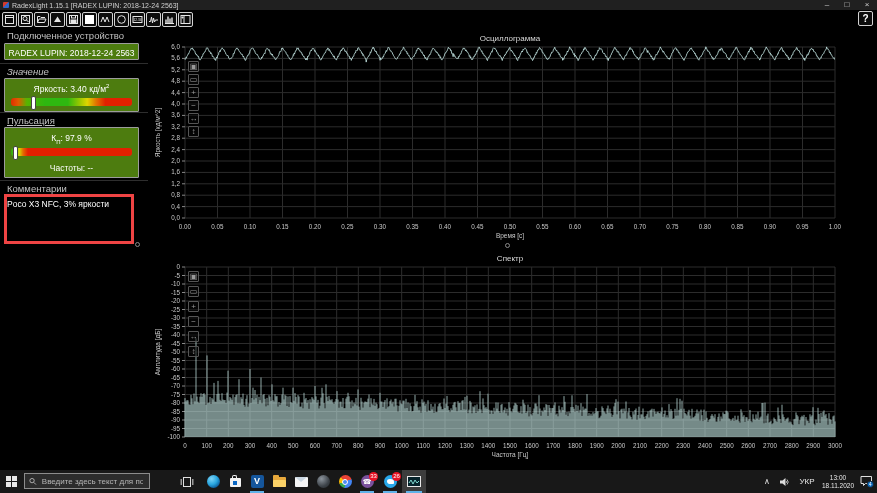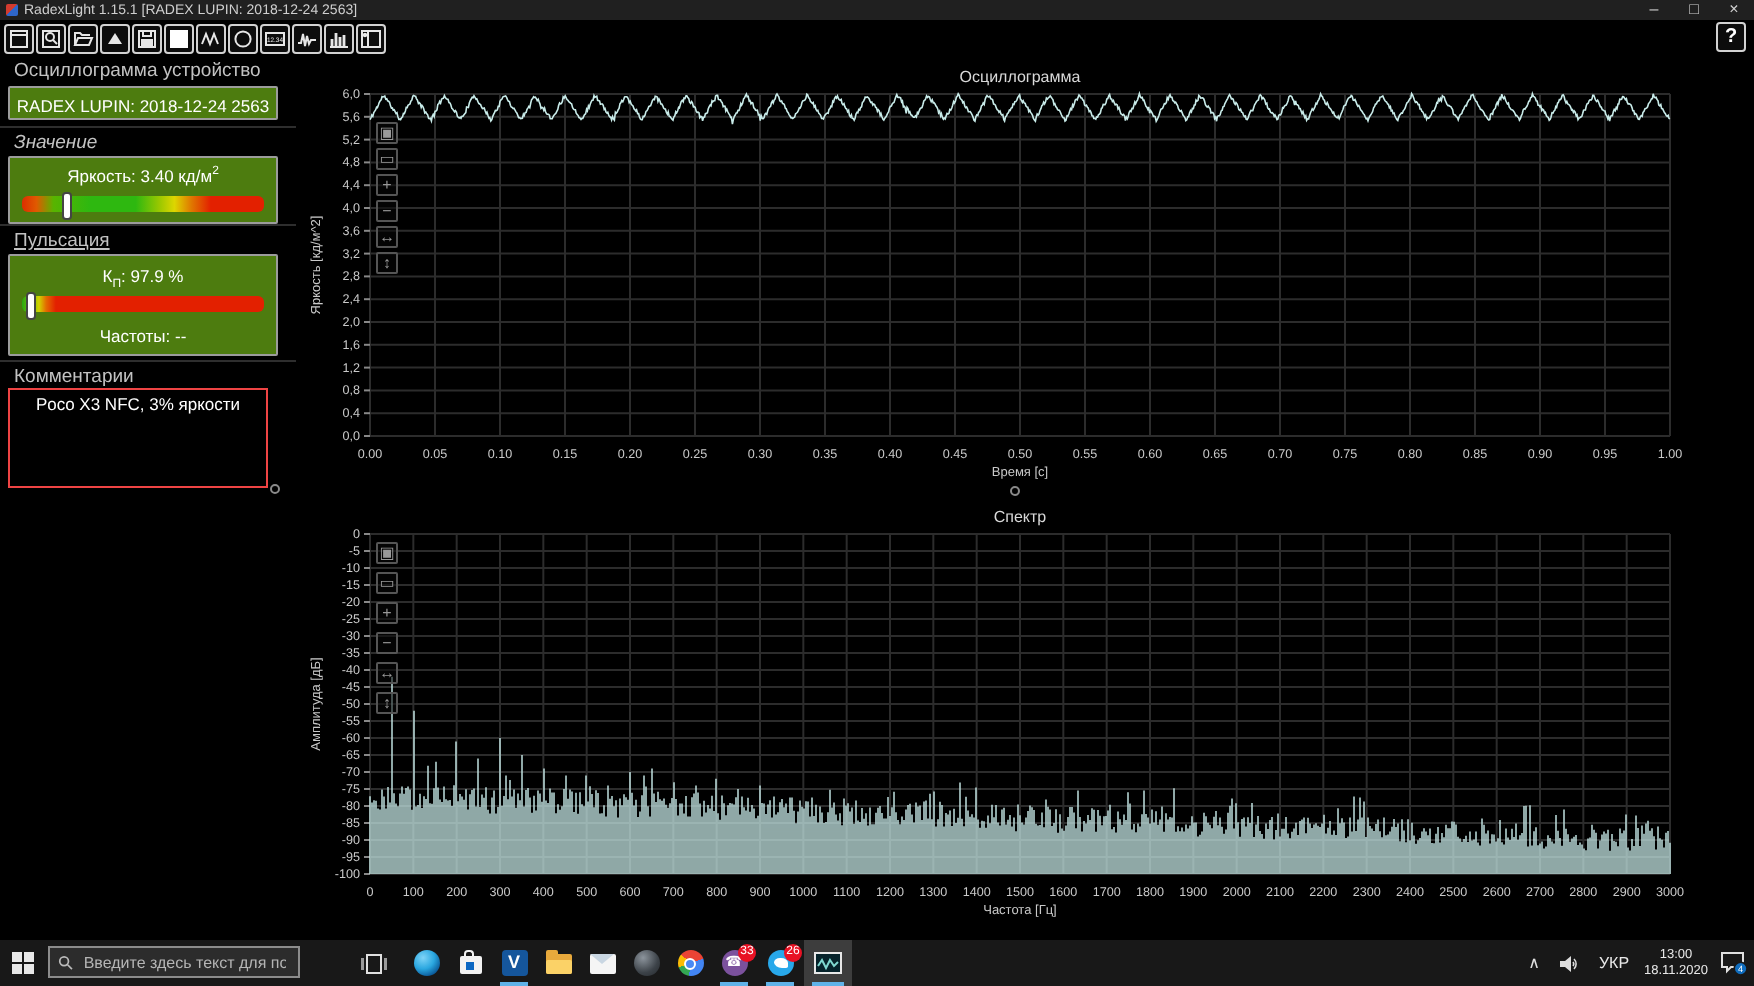--- a/index.html
+++ b/index.html
@@ -26,22 +26,22 @@
         background:#4d7c0f;box-sizing:border-box;}
   .divider{position:absolute;left:0;width:148px;height:1px;background:#2e2e2e;}
   .ctext{position:absolute;left:0;width:100%;text-align:center;font-size:8.5px;color:#fff;}
   .gbar{position:absolute;left:6px;width:121px;height:8px;border-radius:3px;}
   .bar-value{background:linear-gradient(90deg,#dd2e00 0%,#e05a00 6%,#58b400 13%,#2eb810 28%,
              #2eb810 47%,#9cc800 57%,#ddd600 63%,#e07800 70%,#e32000 78%,#e32000 100%);}
   .bar-pulse{background:linear-gradient(90deg,#2aa812 0%,#7fc400 4%,#d2d200 7%,#e36a00 10%,
              #e32000 14%,#e32000 100%);}
   .gmark{position:absolute;top:-2px;width:3px;height:12px;background:#fff;border:1px solid #444;
          border-radius:2px;transform:translateX(-2px);}
-  .comments{position:absolute;left:4px;top:194px;width:130px;height:50px;border:1px solid #ef4444;
-            background:#000;color:#fff;font-size:8.5px;padding:2px 9px;box-sizing:border-box;text-align:center;}
+  .comments{position:absolute;left:4px;top:194px;width:130px;height:50px;border:3px solid #ef4444;
+            background:#000;color:#fff;font-size:8.5px;padding:2px 0;box-sizing:border-box;}
   .dot{position:absolute;width:5px;height:5px;border:1px solid #8a8a8a;border-radius:50%;
        box-sizing:border-box;}
   
   .obtn{position:absolute;width:11px;height:11px;border:1px solid #555;border-radius:1px;
         background:rgba(8,8,8,.55);color:#999;font-size:8px;line-height:9px;text-align:center;
         box-sizing:border-box;}
   svg text{font-family:"Liberation Sans",sans-serif;}
   
   .taskbar{position:absolute;left:0;top:470px;right:0;height:23px;background:#181818;}
   .tslot{position:absolute;top:0;height:23px;width:22px;display:flex;align-items:center;
@@ -169,21 +169,21 @@
     <div class="tbtn">
       <svg width="11" height="11" viewBox="0 0 11 11" stroke="#e6e6e6" fill="none" stroke-width="1">
           <rect x="1" y="1.5" width="9" height="8"></rect>
           <line x1="4" y1="1.5" x2="4" y2="9.5"></line>
           <circle cx="2.5" cy="3.5" r="0.6" fill="#e6e6e6"></circle>
         </svg>
     </div>
   </div>
   <div class="helpbtn">?</div>
 
-  <div class="sect" style="top:30px;">Осциллограмма устройство</div>
+  <div class="sect" style="top:30px;">Подключенное устройство</div>
   <div class="sbox" style="top:43px;height:17px;">
     <div class="ctext" style="top:4px;">RADEX LUPIN: 2018-12-24 2563</div>
   </div>
   <div class="divider" style="top:63px;"></div>
 
   <div class="sect" style="top:66px;font-style:italic;">Значение</div>
   <div class="sbox" style="top:78px;height:34px;">
     <div class="ctext" style="top:4px;">
       <span>Яркость: 3.40 кд/м</span><sup style="font-size:6px;">2</sup>
     </div>

